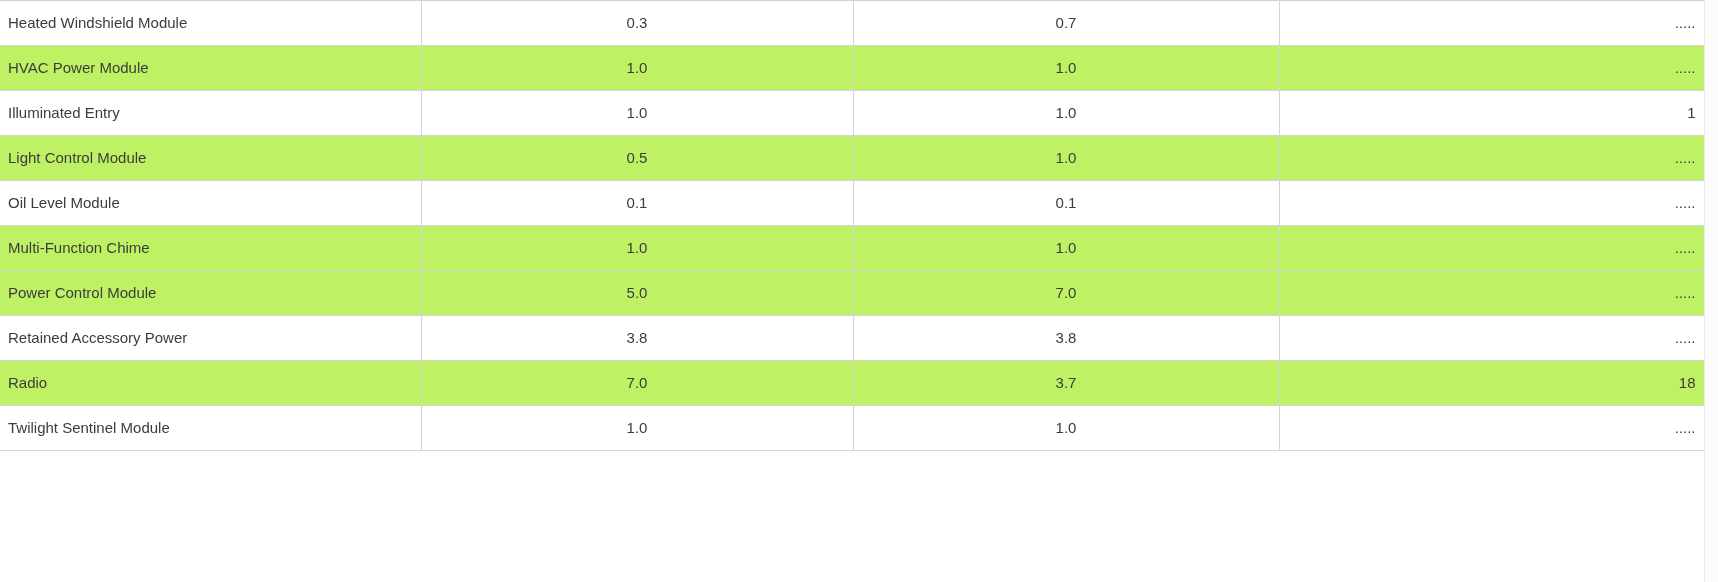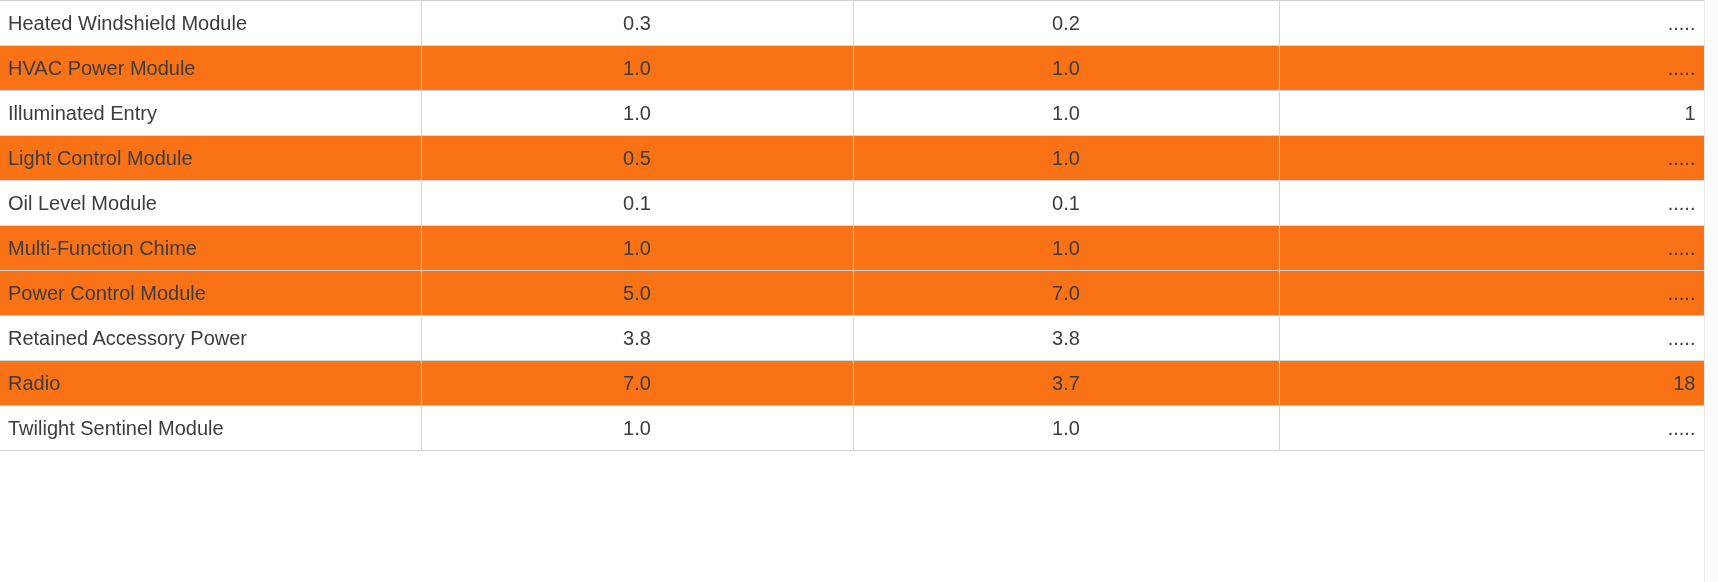--- a/index.html
+++ b/index.html
@@ -36,27 +36,27 @@
 
   table.data-table col.col-name  { width: 421px; }
   table.data-table col.col-v1    { width: 432px; }
   table.data-table col.col-v2    { width: 426px; }
   table.data-table col.col-v3    { width: 425px; }
 
   table.data-table tr {
     height: 44px;
   }
   table.data-table tr.row-even { background: #ffffff; }
-  table.data-table tr.row-odd  { background: #f97316; }
+  table.data-table tr.row-odd  { background: #bef264; }
 
   table.data-table td {
     height: 44px;
     box-sizing: border-box;
     padding: 0 8px;
-    font-size: 20px;
+    font-size: 15px;
     line-height: 44px;
     color: #3c3c3c;
     border-top: 1px solid #d4d4d4;
     border-bottom: 1px solid #d4d4d4;
     white-space: nowrap;
     overflow: hidden;
   }
 
   
   table.data-table tr:first-child td {
@@ -107,21 +107,21 @@
     <colgroup>
       <col class="col-name">
       <col class="col-v1">
       <col class="col-v2">
       <col class="col-v3">
     </colgroup>
     <tbody>
         <tr class="row-even">
           <td class="cell-name">Heated Windshield Module</td>
           <td class="cell-num">0.3</td>
-          <td class="cell-num">0.2</td>
+          <td class="cell-num">0.7</td>
           <td class="cell-last">.....</td>
         </tr>
         <tr class="row-odd">
           <td class="cell-name">HVAC Power Module</td>
           <td class="cell-num">1.0</td>
           <td class="cell-num">1.0</td>
           <td class="cell-last">.....</td>
         </tr>
         <tr class="row-even">
           <td class="cell-name">Illuminated Entry</td>

